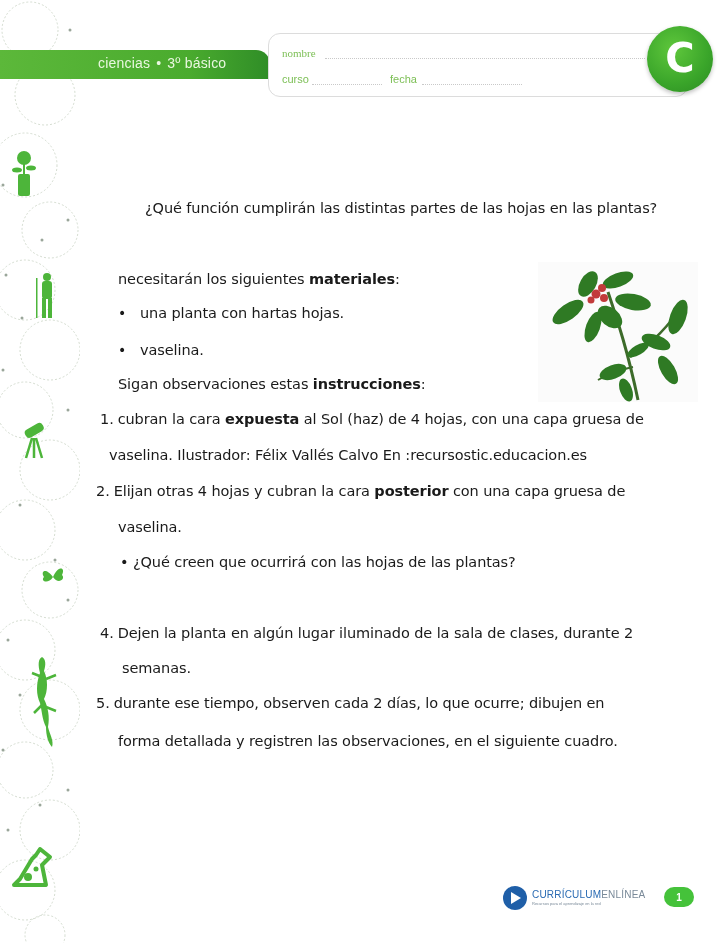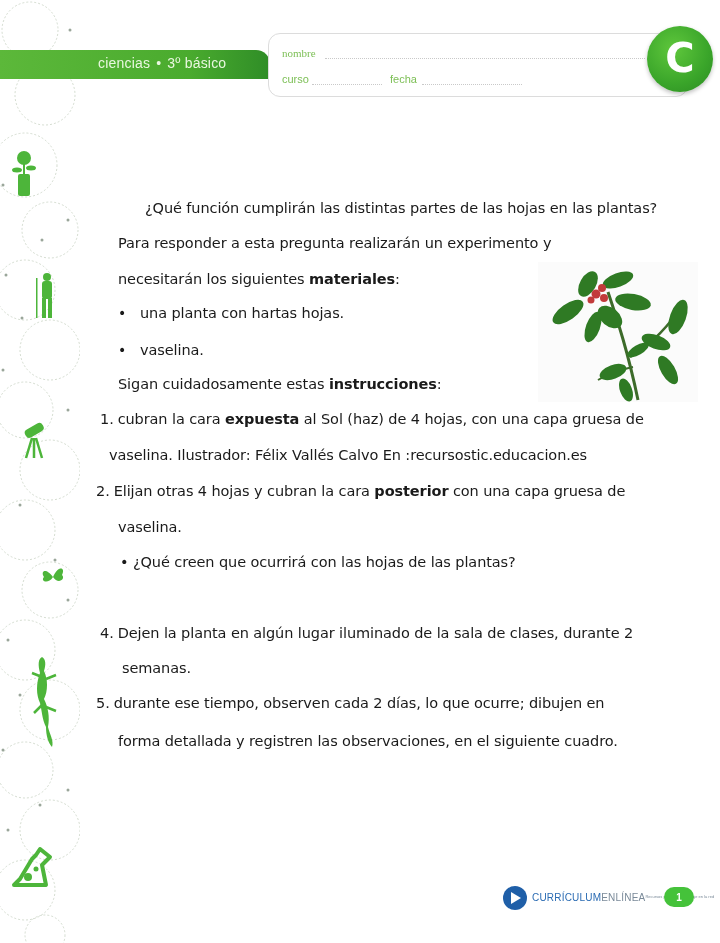--- a/index.html
+++ b/index.html
@@ -79,21 +79,21 @@
     .s5b { left: 118px; top: 733px; }
     .num { display: inline-block; margin-right: 4px; }
 
     .plant-img { position: absolute; left: 538px; top: 262px; width: 160px; height: 140px; }
     .plant-img svg { width: 160px; height: 140px; }
 
     
     .footer-logo { position: absolute; left: 503px; top: 885px; width: 150px; height: 26px; display: flex; align-items: center; }
     .logo-circle { width: 24px; height: 24px; border-radius: 50%; background: #1f5fa8; position: relative; margin-right: 5px; flex: none; }
     .logo-circle::after { content: ""; position: absolute; left: 8px; top: 6px; border-left: 10px solid #fff; border-top: 6px solid transparent; border-bottom: 6px solid transparent; }
-    .logo-text { display: flex; line-height: 1; }
+    .logo-text { display: flex; flex-direction: column; line-height: 1; }
     .logo-main { font-family: "Liberation Sans", sans-serif; font-size: 10px; color: #2a6bb3; letter-spacing: 0.2px; white-space: nowrap; }
     .logo-main .en { color: #7a8a99; }
     .logo-sub { font-family: "Liberation Sans", sans-serif; font-size: 4px; color: #7a8a99; margin-top: 2px; white-space: nowrap; }
     .page-badge {
       position: absolute; left: 664px; top: 887px; width: 30px; height: 20px; border-radius: 10px;
       background: #45c23a; display: flex; align-items: center; justify-content: center;
       font-family: "Liberation Sans", sans-serif; font-size: 10px; color: #fff; font-weight: bold;
     }
   </style>
 </head>
@@ -187,32 +187,31 @@
   <div class="form-line curso-line"></div>
   <div class="form-row fecha-label">fecha</div>
   <div class="form-line fecha-line"></div>
 
   <div class="c-badge">
     <span>C</span>
   </div>
 
 
   <div class="line l1">¿Qué función cumplirán las distintas partes de las hojas en  las plantas?</div>
-  <div class="line l2">Para responder a esta pregunta realizarán un experimento y</div>
   <div class="line b1">
     <span class="bullet">•</span><span>una planta con hartas hojas.</span>
   </div>
   <div class="line l3">
     <span>necesitarán los siguientes </span><b>materiales</b><span>:</span>
   </div>
   <div class="line b2">
     <span class="bullet">•</span><span>vaselina.</span>
   </div>
   <div class="line l4">
-    <span>Sigan cuidadosamente estas </span><b>instrucciones</b><span>:</span>
+    <span>Sigan observaciones estas </span><b>instrucciones</b><span>:</span>
   </div>
 
   <div class="plant-img">
     <svg viewBox="0 0 160 140" xmlns="http://www.w3.org/2000/svg">
       <rect width="160" height="140" fill="#fbfbfb"></rect>
       <path d="M70 30 C80 60 90 90 100 138" stroke="#3d6b2a" stroke-width="3" fill="none"></path>
       <path d="M92 95 C110 85 125 70 140 50" stroke="#3d6b2a" stroke-width="2.5" fill="none"></path>
       <path d="M95 105 C80 108 70 112 60 118" stroke="#3d6b2a" stroke-width="2" fill="none"></path>
       <g fill="#2f7a24">
         <ellipse cx="30" cy="50" rx="18" ry="8" transform="rotate(-35 30 50)"></ellipse>

